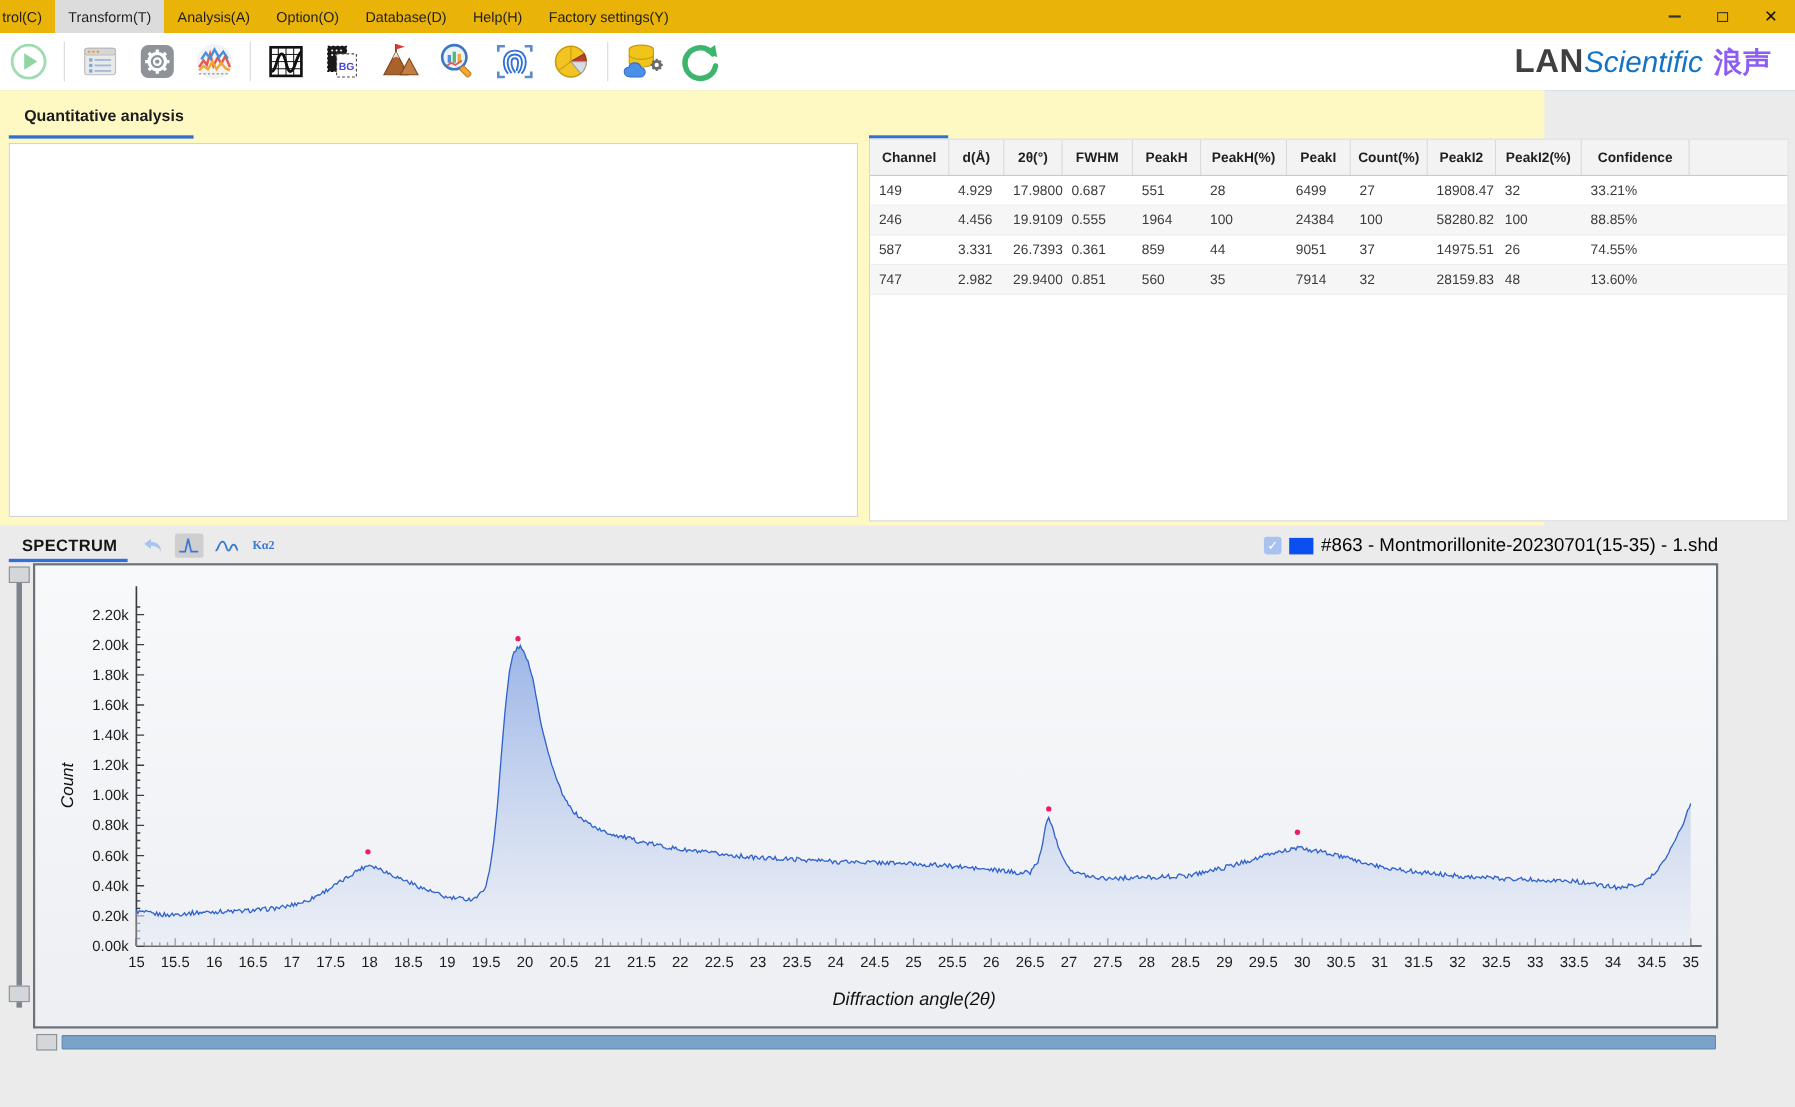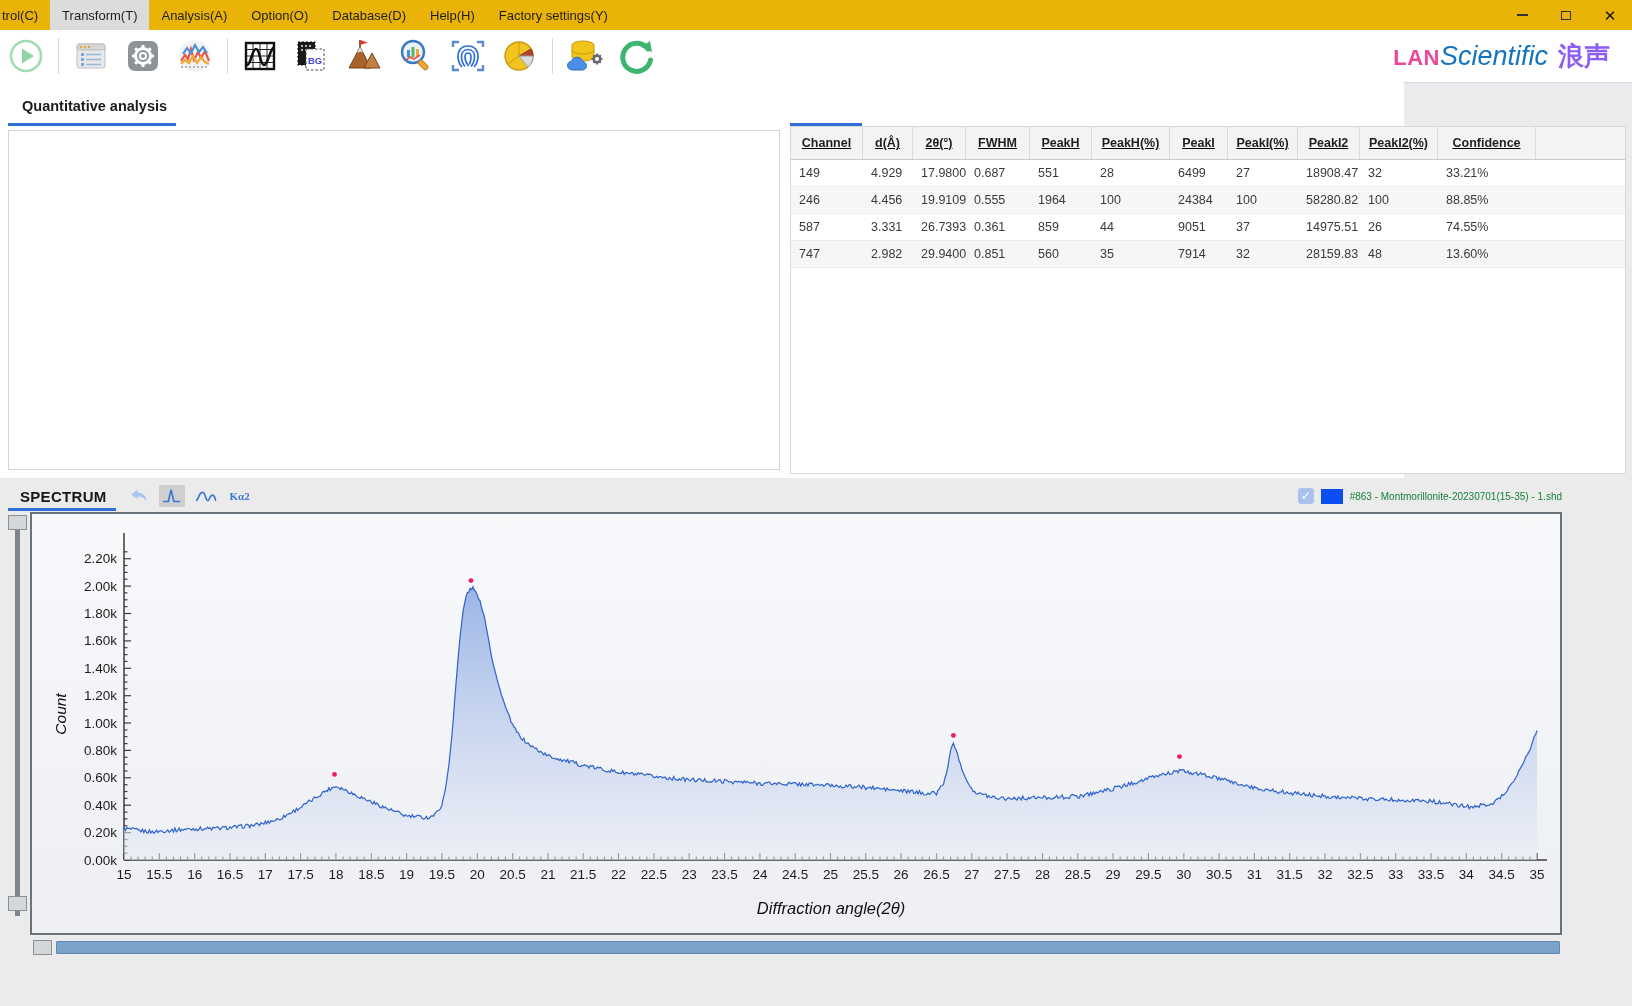--- a/index.html
+++ b/index.html
@@ -18,55 +18,55 @@
   .win-controls{margin-left:auto;display:flex;align-items:center;gap:0;}
   .win-btn{width:44px;height:30px;display:flex;align-items:center;justify-content:center;color:#222;font-size:14px;}
   .win-btn .min{display:block;width:11px;height:2px;background:#333;}
   .win-btn .max{display:block;width:10px;height:9px;border:1.5px solid #333;box-sizing:border-box;}
   .win-btn .cls{font-size:15px;line-height:1;color:#111;}
   
   .toolbar{position:absolute;left:0;top:30px;width:1632px;height:52px;background:#ffffff;border-bottom:1px solid #ccd8e8;display:flex;align-items:center;}
   .tb-icon{width:44px;height:44px;display:flex;align-items:center;justify-content:center;margin:0 4px;}
   .tb-sep{width:1px;height:36px;background:#d8d8d8;margin:0 6px;}
   .logo{margin-left:auto;margin-right:22px;display:flex;align-items:baseline;white-space:nowrap;}
-  .logo .lan{font-weight:bold;font-size:22px;color:#ec4899;letter-spacing:.5px;}
+  .logo .lan{font-weight:bold;font-size:30px;color:#404040;letter-spacing:.5px;}
   .logo .sci{font-weight:400;font-size:27px;color:#1474c4;font-style:italic;}
   .logo .cn{font-weight:bold;font-size:26px;color:#8b5cf6;margin-left:10px;}
   
-  .workspace{position:absolute;left:0;top:82px;width:1404px;height:396px;background:#ffffff;}
+  .workspace{position:absolute;left:0;top:82px;width:1404px;height:396px;background:#fef9c3;}
   .left-panel{position:absolute;left:8px;top:8px;width:772px;height:384px;}
   .panel-title{font-size:14.5px;font-weight:bold;color:#1c1c1c;padding:8px 0 9px 14px;}
   .panel-underline{height:3px;background:#2f6fd6;width:168px;}
   .left-content{position:absolute;left:0;top:40px;right:0;bottom:4px;background:#ffffff;border:1px solid #d4d4d4;}
   .right-panel{position:absolute;left:790px;top:8px;width:836px;height:384px;}
   .tabs{display:flex;align-items:flex-end;gap:0;height:30px;}
   .tab{font-size:13.5px;color:#8a8a8a;padding:4px 14px 8px 12px;cursor:default;white-space:nowrap;}
   .tab.active{color:#1c1c1c;font-weight:bold;}
   .tab-underline{position:absolute;left:0;top:33px;height:3px;width:72px;background:#2f6fd6;}
   .table-wrap{position:absolute;left:0;top:36px;right:0;bottom:0;background:#ffffff;border:1px solid #d8d8d8;overflow:hidden;}
   .tr{display:grid;grid-template-columns:72px 50px 53px 64px 62px 78px 58px 70px 62px 78px 98px 1fr;}
-  .th-row{background:#f3f3f3;border-bottom:1px solid #c9c9c9;text-decoration:underline;}
+  .th-row{background:#f3f3f3;border-bottom:1px solid #c9c9c9;}
   .th{font-size:12.5px;font-weight:bold;color:#1f1f1f;text-align:center;padding:9px 2px;border-right:1px solid #dadada;white-space:nowrap;overflow:hidden;}
   .th:last-child{border-right:none;}
   .td{font-size:12.5px;color:#3a3a3a;text-align:left;padding:6px 4px 6px 8px;white-space:nowrap;overflow:hidden;}
   .data-row{border-bottom:1px solid #ededed;}
   .data-row:nth-child(even){background:#f6f6f7;}
   
   .spectrum-sec{position:absolute;left:0;top:478px;width:1632px;height:528px;background:#ebebeb;}
   .spec-header{position:absolute;left:0;top:2px;width:100%;height:32px;display:flex;align-items:center;}
   .spec-title{font-size:15px;font-weight:bold;color:#161616;padding-left:20px;letter-spacing:.3px;}
   .spec-underline{position:absolute;left:8px;top:30px;width:108px;height:3px;background:#2f6fd6;}
   .spec-tools{display:flex;align-items:center;margin-left:18px;gap:8px;}
   .spec-tool{width:26px;height:22px;display:flex;align-items:center;justify-content:center;border-radius:2px;font-family:Liberation Serif, serif;}
   .spec-tool.selected{background:#cfcfcf;}
   .ka2{font-size:11px;font-weight:bold;color:#3b78d4;}
   .legend{margin-left:auto;margin-right:70px;display:flex;align-items:center;gap:7px;}
   .legend-check{width:16px;height:16px;border-radius:3px;background:#a9c2ee;color:#ffffff;font-size:12px;font-weight:bold;display:flex;align-items:center;justify-content:center;}
   .legend-swatch{width:22px;height:15px;background:#0b4ff0;}
-  .legend-label{font-size:10px;color:#15803d;}
+  .legend-label{font-size:17px;color:#000000;}
   .chart-frame{position:absolute;left:30px;top:34px;width:1532px;height:423px;border:2px solid #6a737c;background:linear-gradient(#f8f9fb,#edeff3);box-sizing:border-box;}
   #spectrum-svg{width:100%;height:100%;display:block;}
   
   .v-slider-track{position:absolute;left:15px;top:44px;width:5px;height:394px;background:#7d848b;}
   .v-handle{position:absolute;left:8px;width:19px;height:15px;background:#d4d7da;border:1px solid #8a9096;box-sizing:border-box;}
   .v-handle.top{top:37px;}
   .v-handle.bottom{top:418px;}
   
   .h-handle{position:absolute;left:33px;top:462px;width:19px;height:15px;background:#d4d7da;border:1px solid #8a9096;box-sizing:border-box;}
   .h-bar{position:absolute;left:56px;top:463px;width:1504px;height:13px;background:#7ba3c9;border:1px solid #5d89b4;box-sizing:border-box;border-radius:1px;}
@@ -257,21 +257,21 @@
     <div class="tab-underline"></div>
     <div class="table-wrap">
       <div class="tr th-row">
           <div class="th">Channel</div>
           <div class="th">d(Å)</div>
           <div class="th">2θ(°)</div>
           <div class="th">FWHM</div>
           <div class="th">PeakH</div>
           <div class="th">PeakH(%)</div>
           <div class="th">PeakI</div>
-          <div class="th">PeakI(%)</div>
+          <div class="th">Count(%)</div>
           <div class="th">PeakI2</div>
           <div class="th">PeakI2(%)</div>
           <div class="th">Confidence</div>
           <div class="th"></div>
         </div>
       <div>
           <div class="tr data-row">
             <div class="td">149</div>
             <div class="td">4.929</div>
             <div class="td">17.9800</div>

